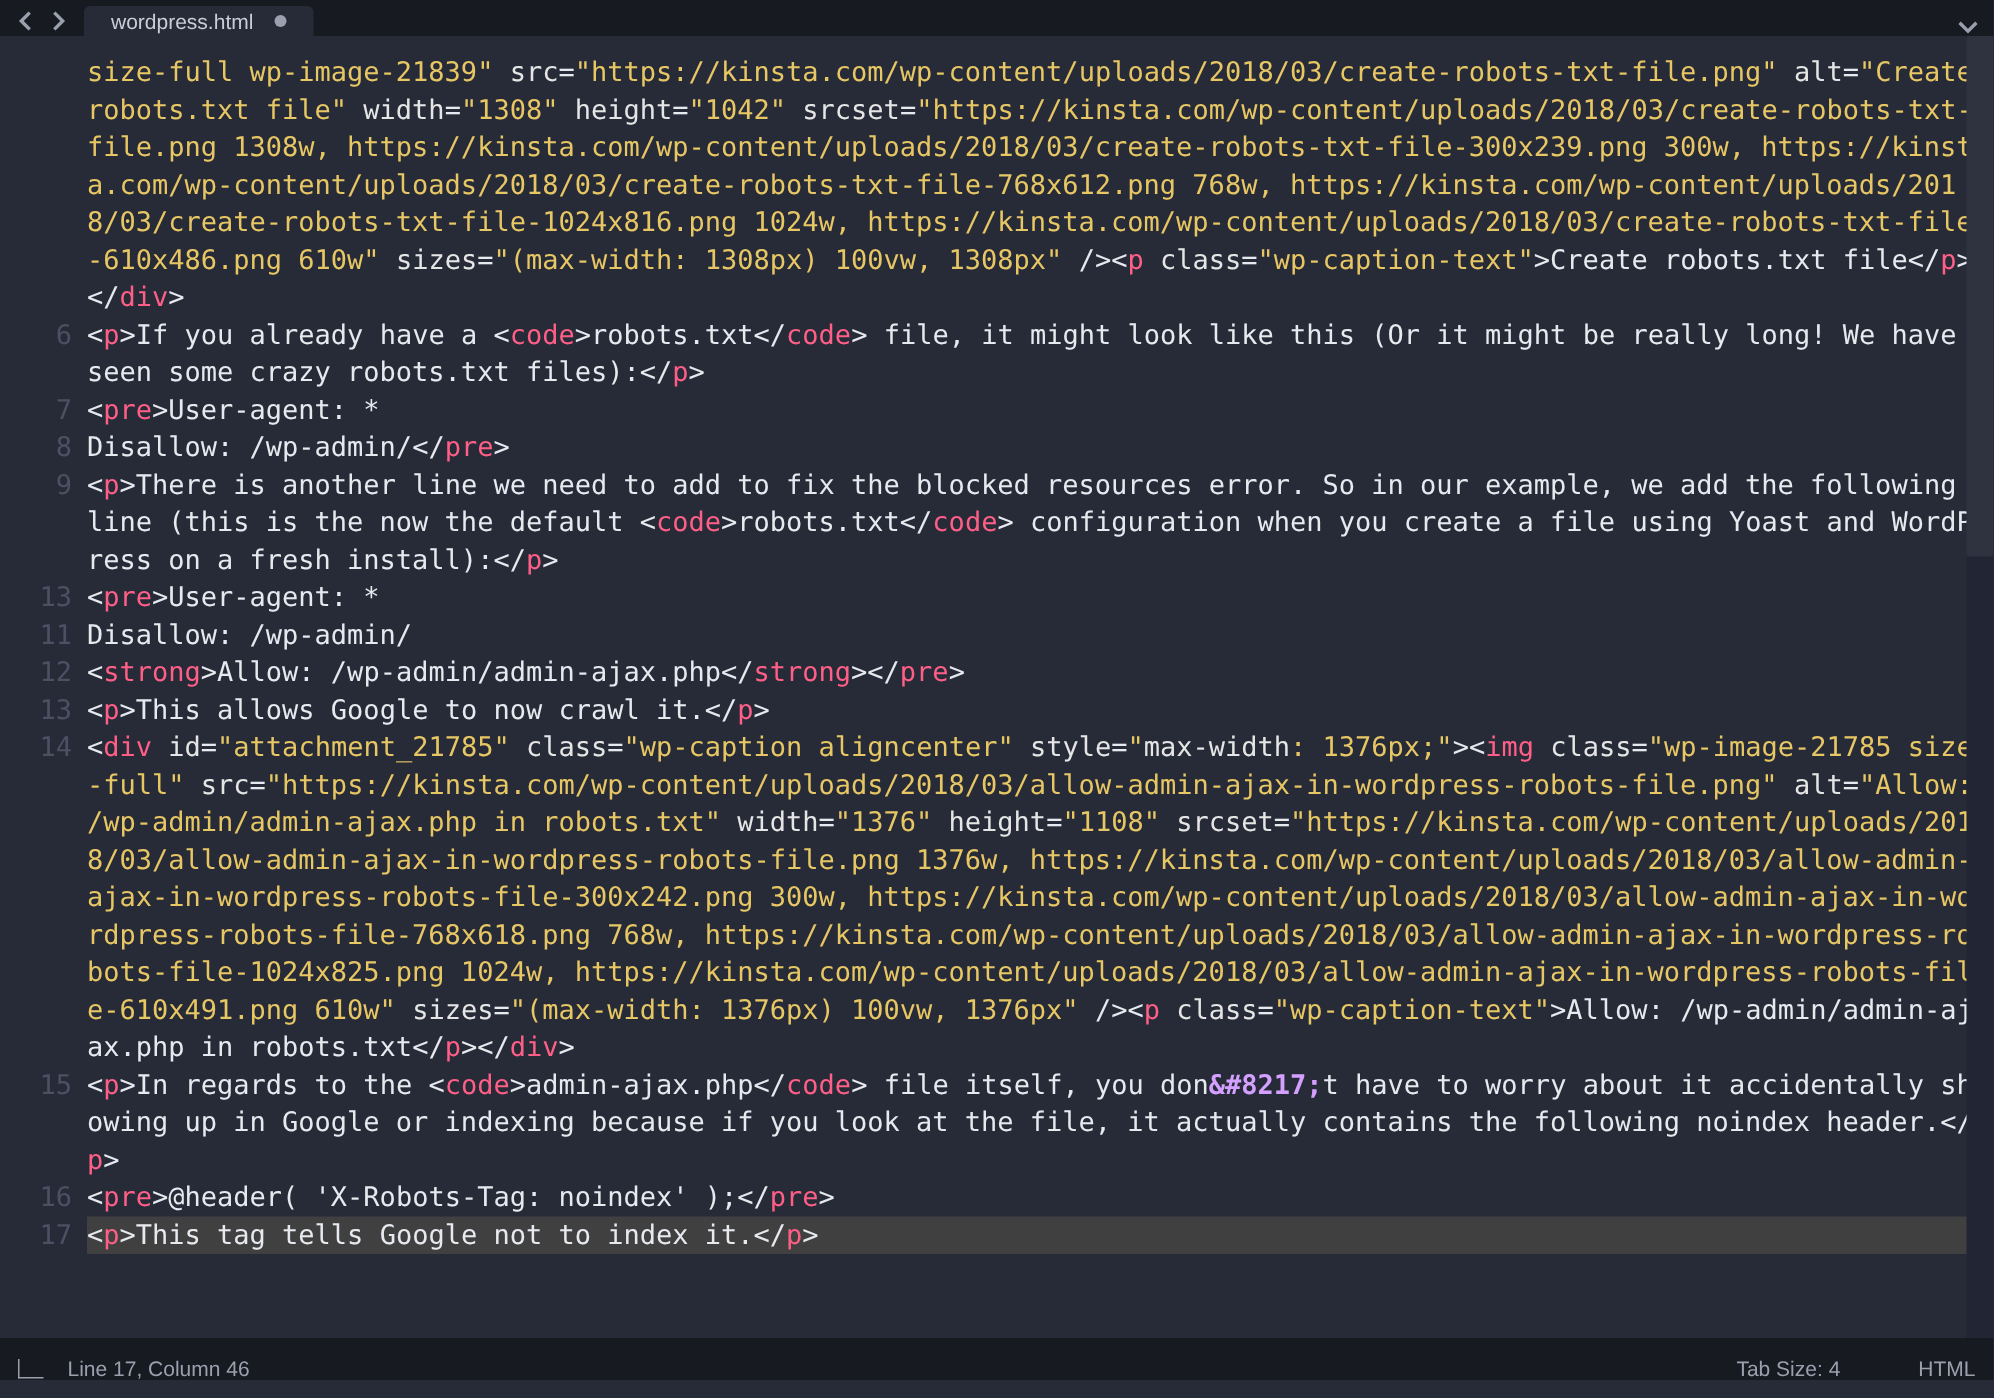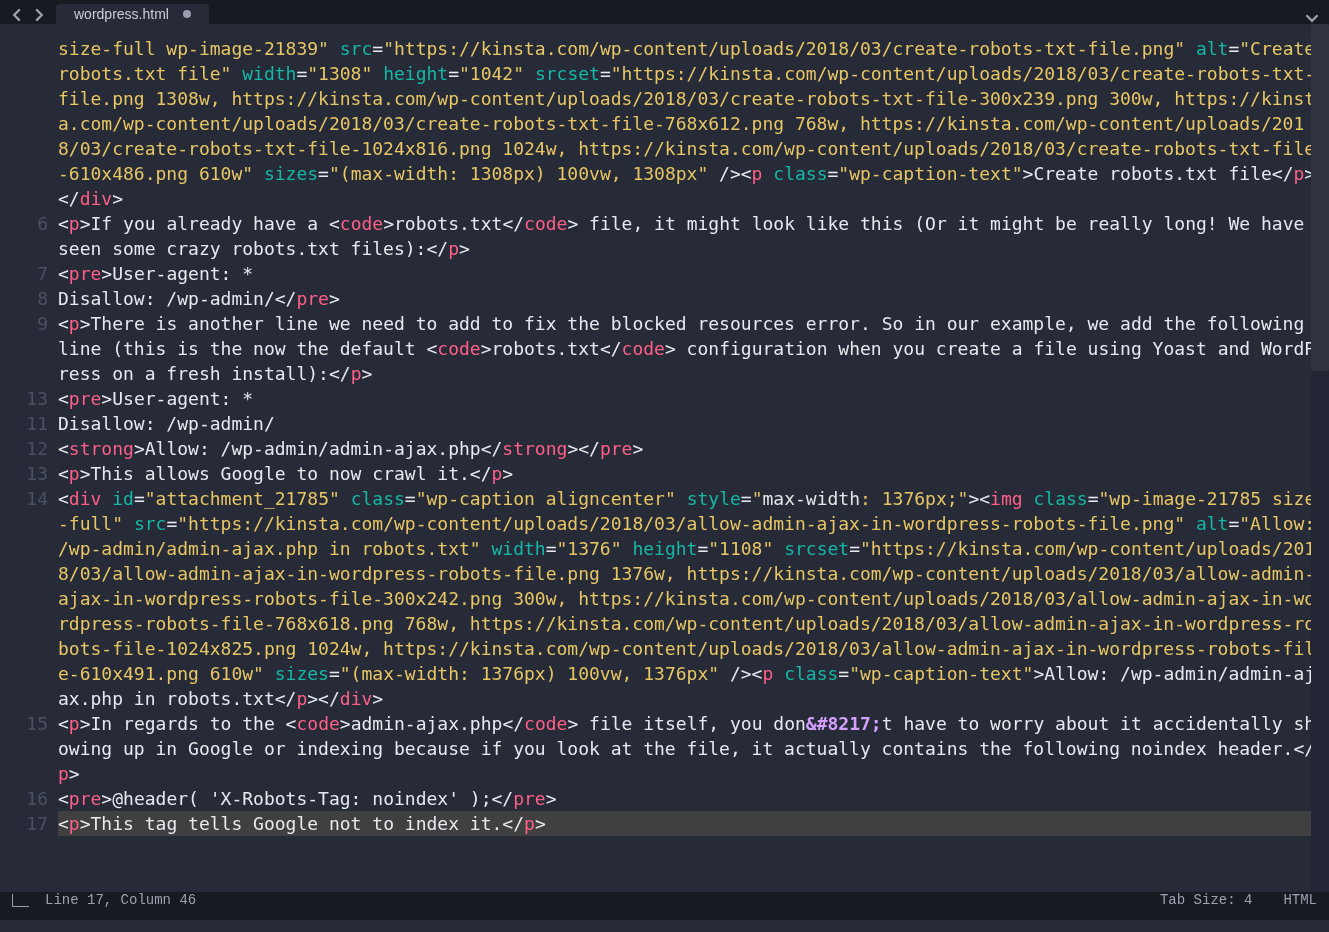--- a/index.html
+++ b/index.html
@@ -101,21 +101,21 @@
   .code .row {
     min-height: 25px;
   }
   .code .row.current {
     background: #404040;
   }
 
   
   .punct { color: #e6e9ee; }          
   .tag   { color: #ff5f87; }          
-  .attr  { color: #14b8a6; }          
+  .attr  { color: #e5e5e5; }          
   .str   { color: #e7c664; }          
   .text  { color: #e6e9ee; }          
   .styleval { color: #e5e5e5; } 
   .entity { color: #d4a0ff; font-weight: bold; }
 
   
   .minimap {
     position: absolute;
     top: 0;
     right: 0;
@@ -132,42 +132,42 @@
     background: rgba(255,255,255,0.06);
     border-radius: 2px;
   }
 
   
   .statusbar {
     height: 28px;
     background: #181a22;
     color: #9aa0ad;
     display: flex;
-    align-items: flex-start;
+    align-items: flex-end;
     font-size: 14px;
-    font-family: Liberation Mono, monospace;
+    font-family: Liberation Sans, sans-serif;
     padding: 0 12px;
   }
   .statusbar .left {
     display: flex;
     align-items: center;
     gap: 12px;
   }
   .statusbar .sbicon {
     width: 16px;
     height: 12px;
     border: 1.5px solid #9aa0ad;
     border-top: none;
     border-right: none;
     margin-right: 4px;
   }
   .statusbar .right {
     margin-left: auto;
     display: flex;
-    gap: 31px;
+    gap: 52px;
   }
 </style>
 </head>
 <body>
 
 <div class="titlebar">
   <div class="nav-arrows">
     <span class="arrow">
       <svg viewBox="0 0 10 10">
           <path d="M7 1 L3 5 L7 9" stroke="#9aa0ad" stroke-width="1.6" fill="none"></path>

